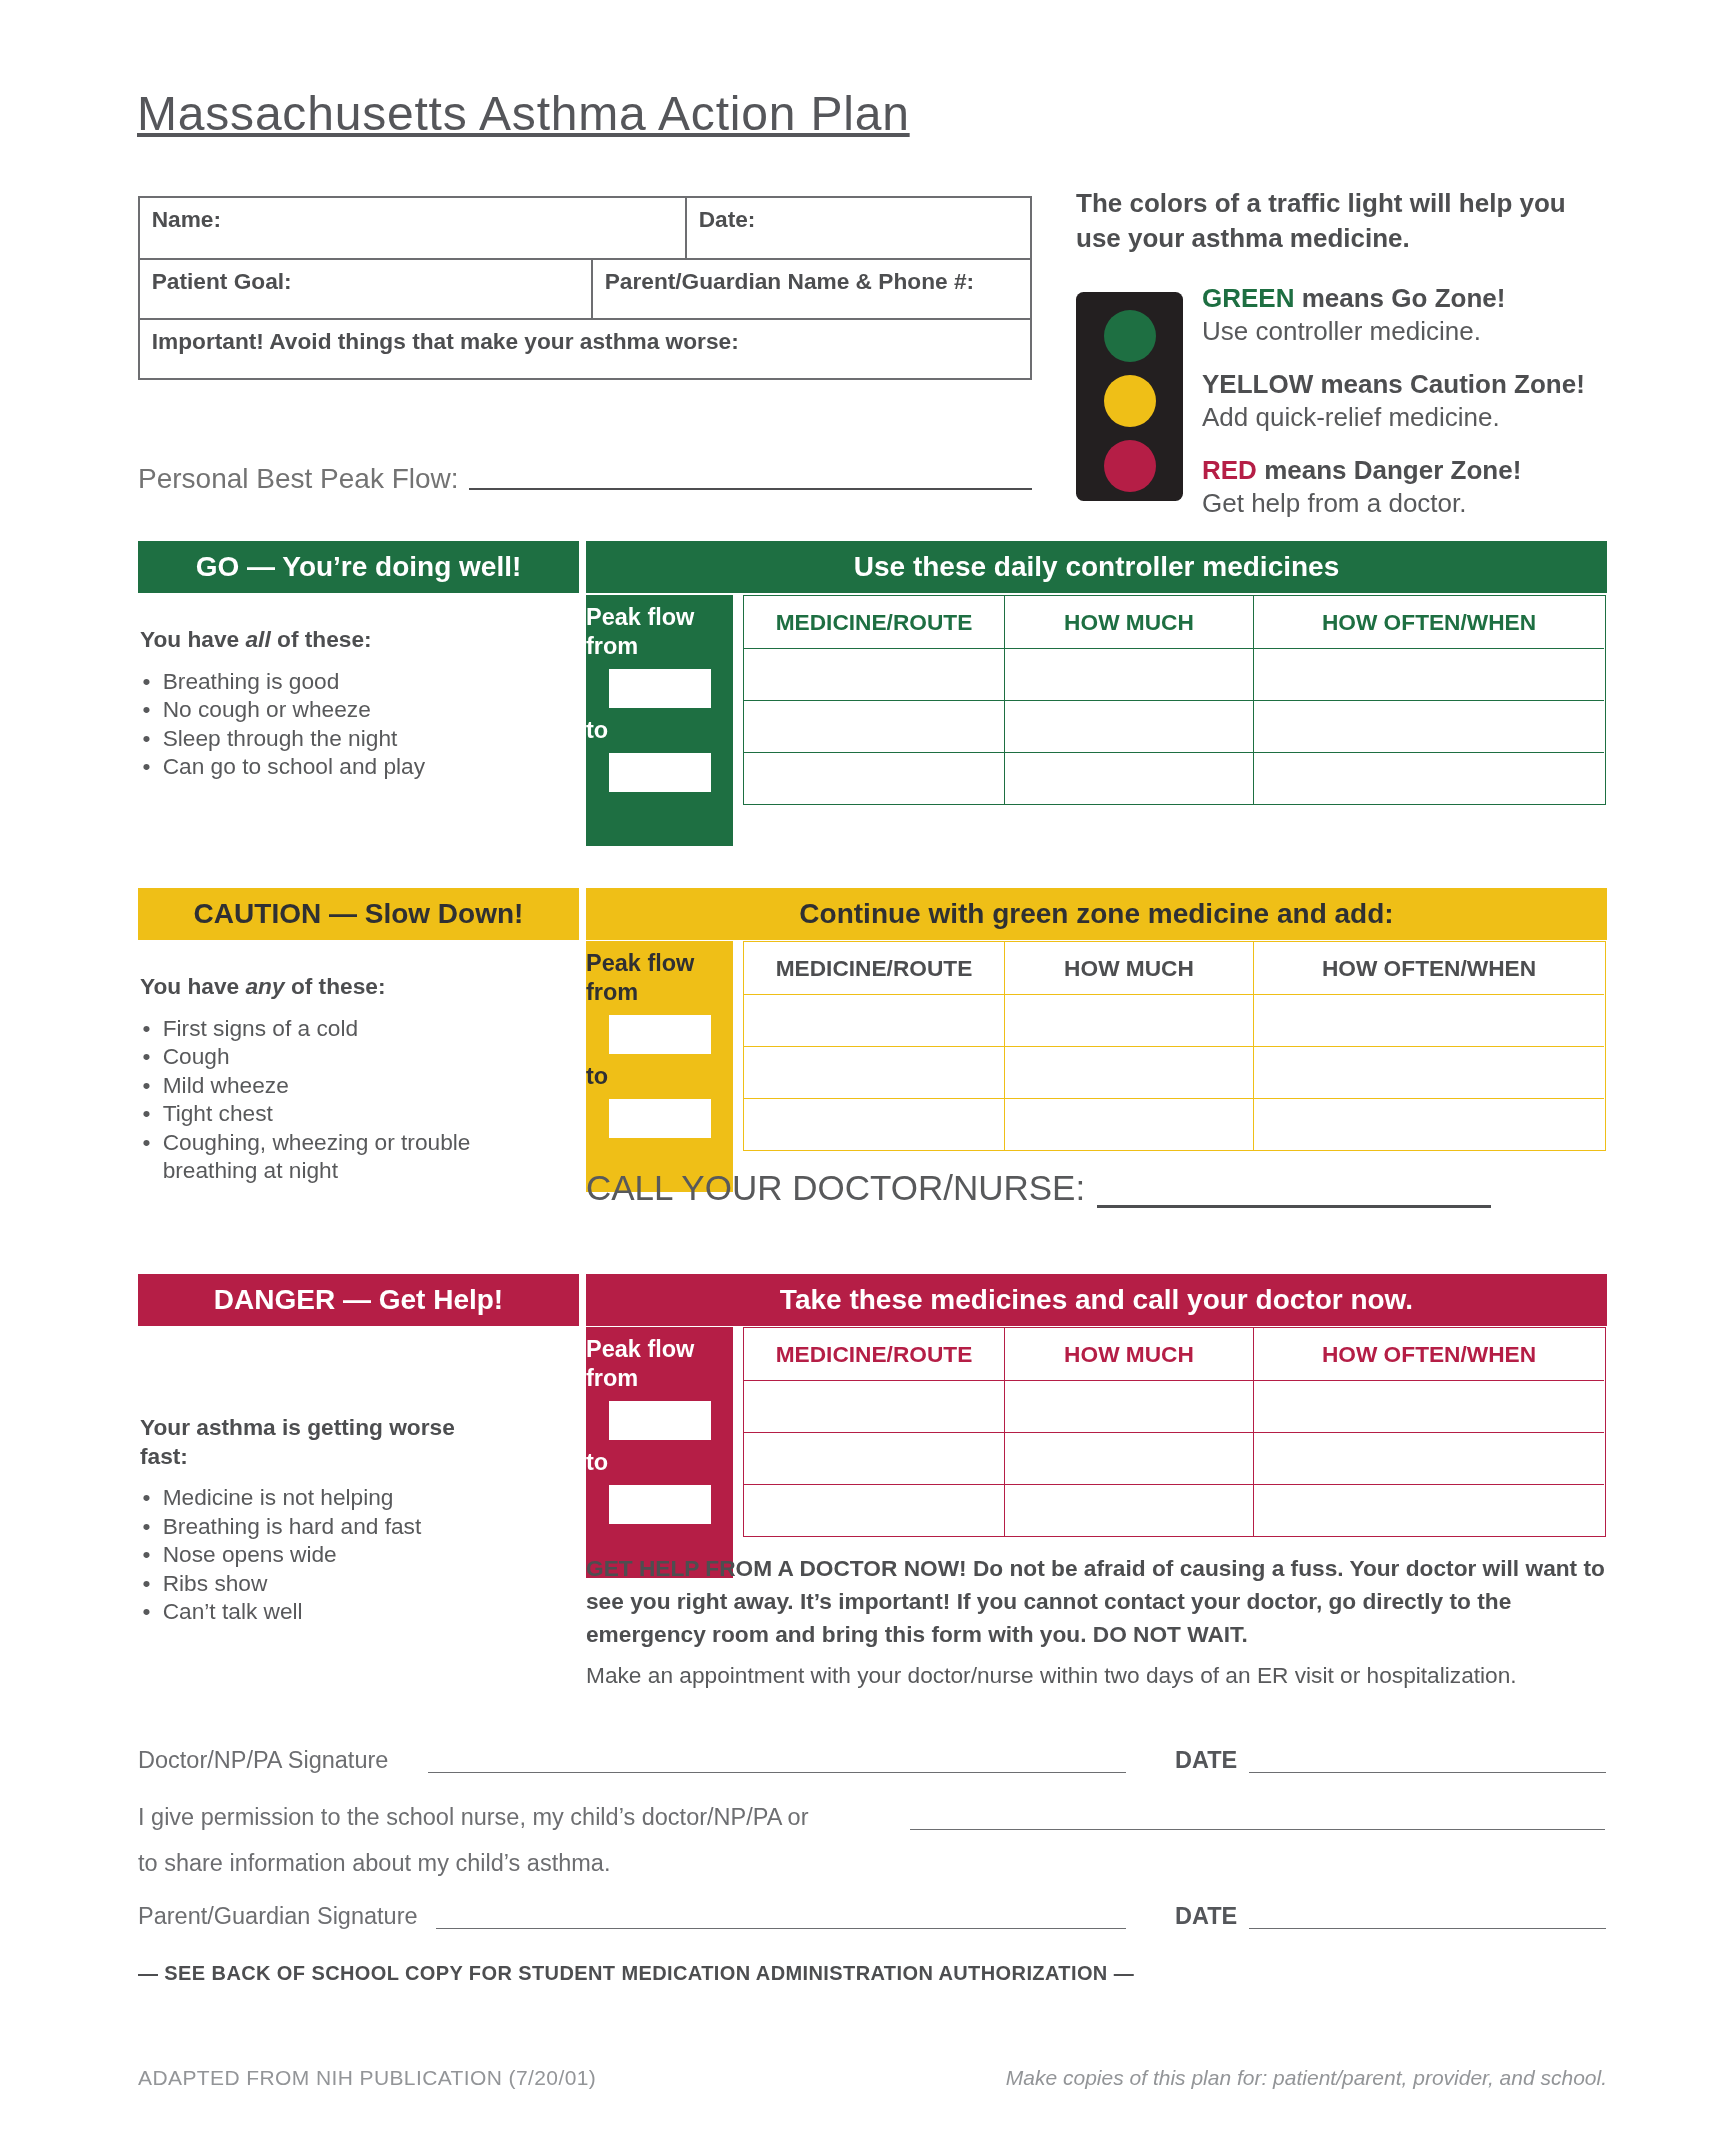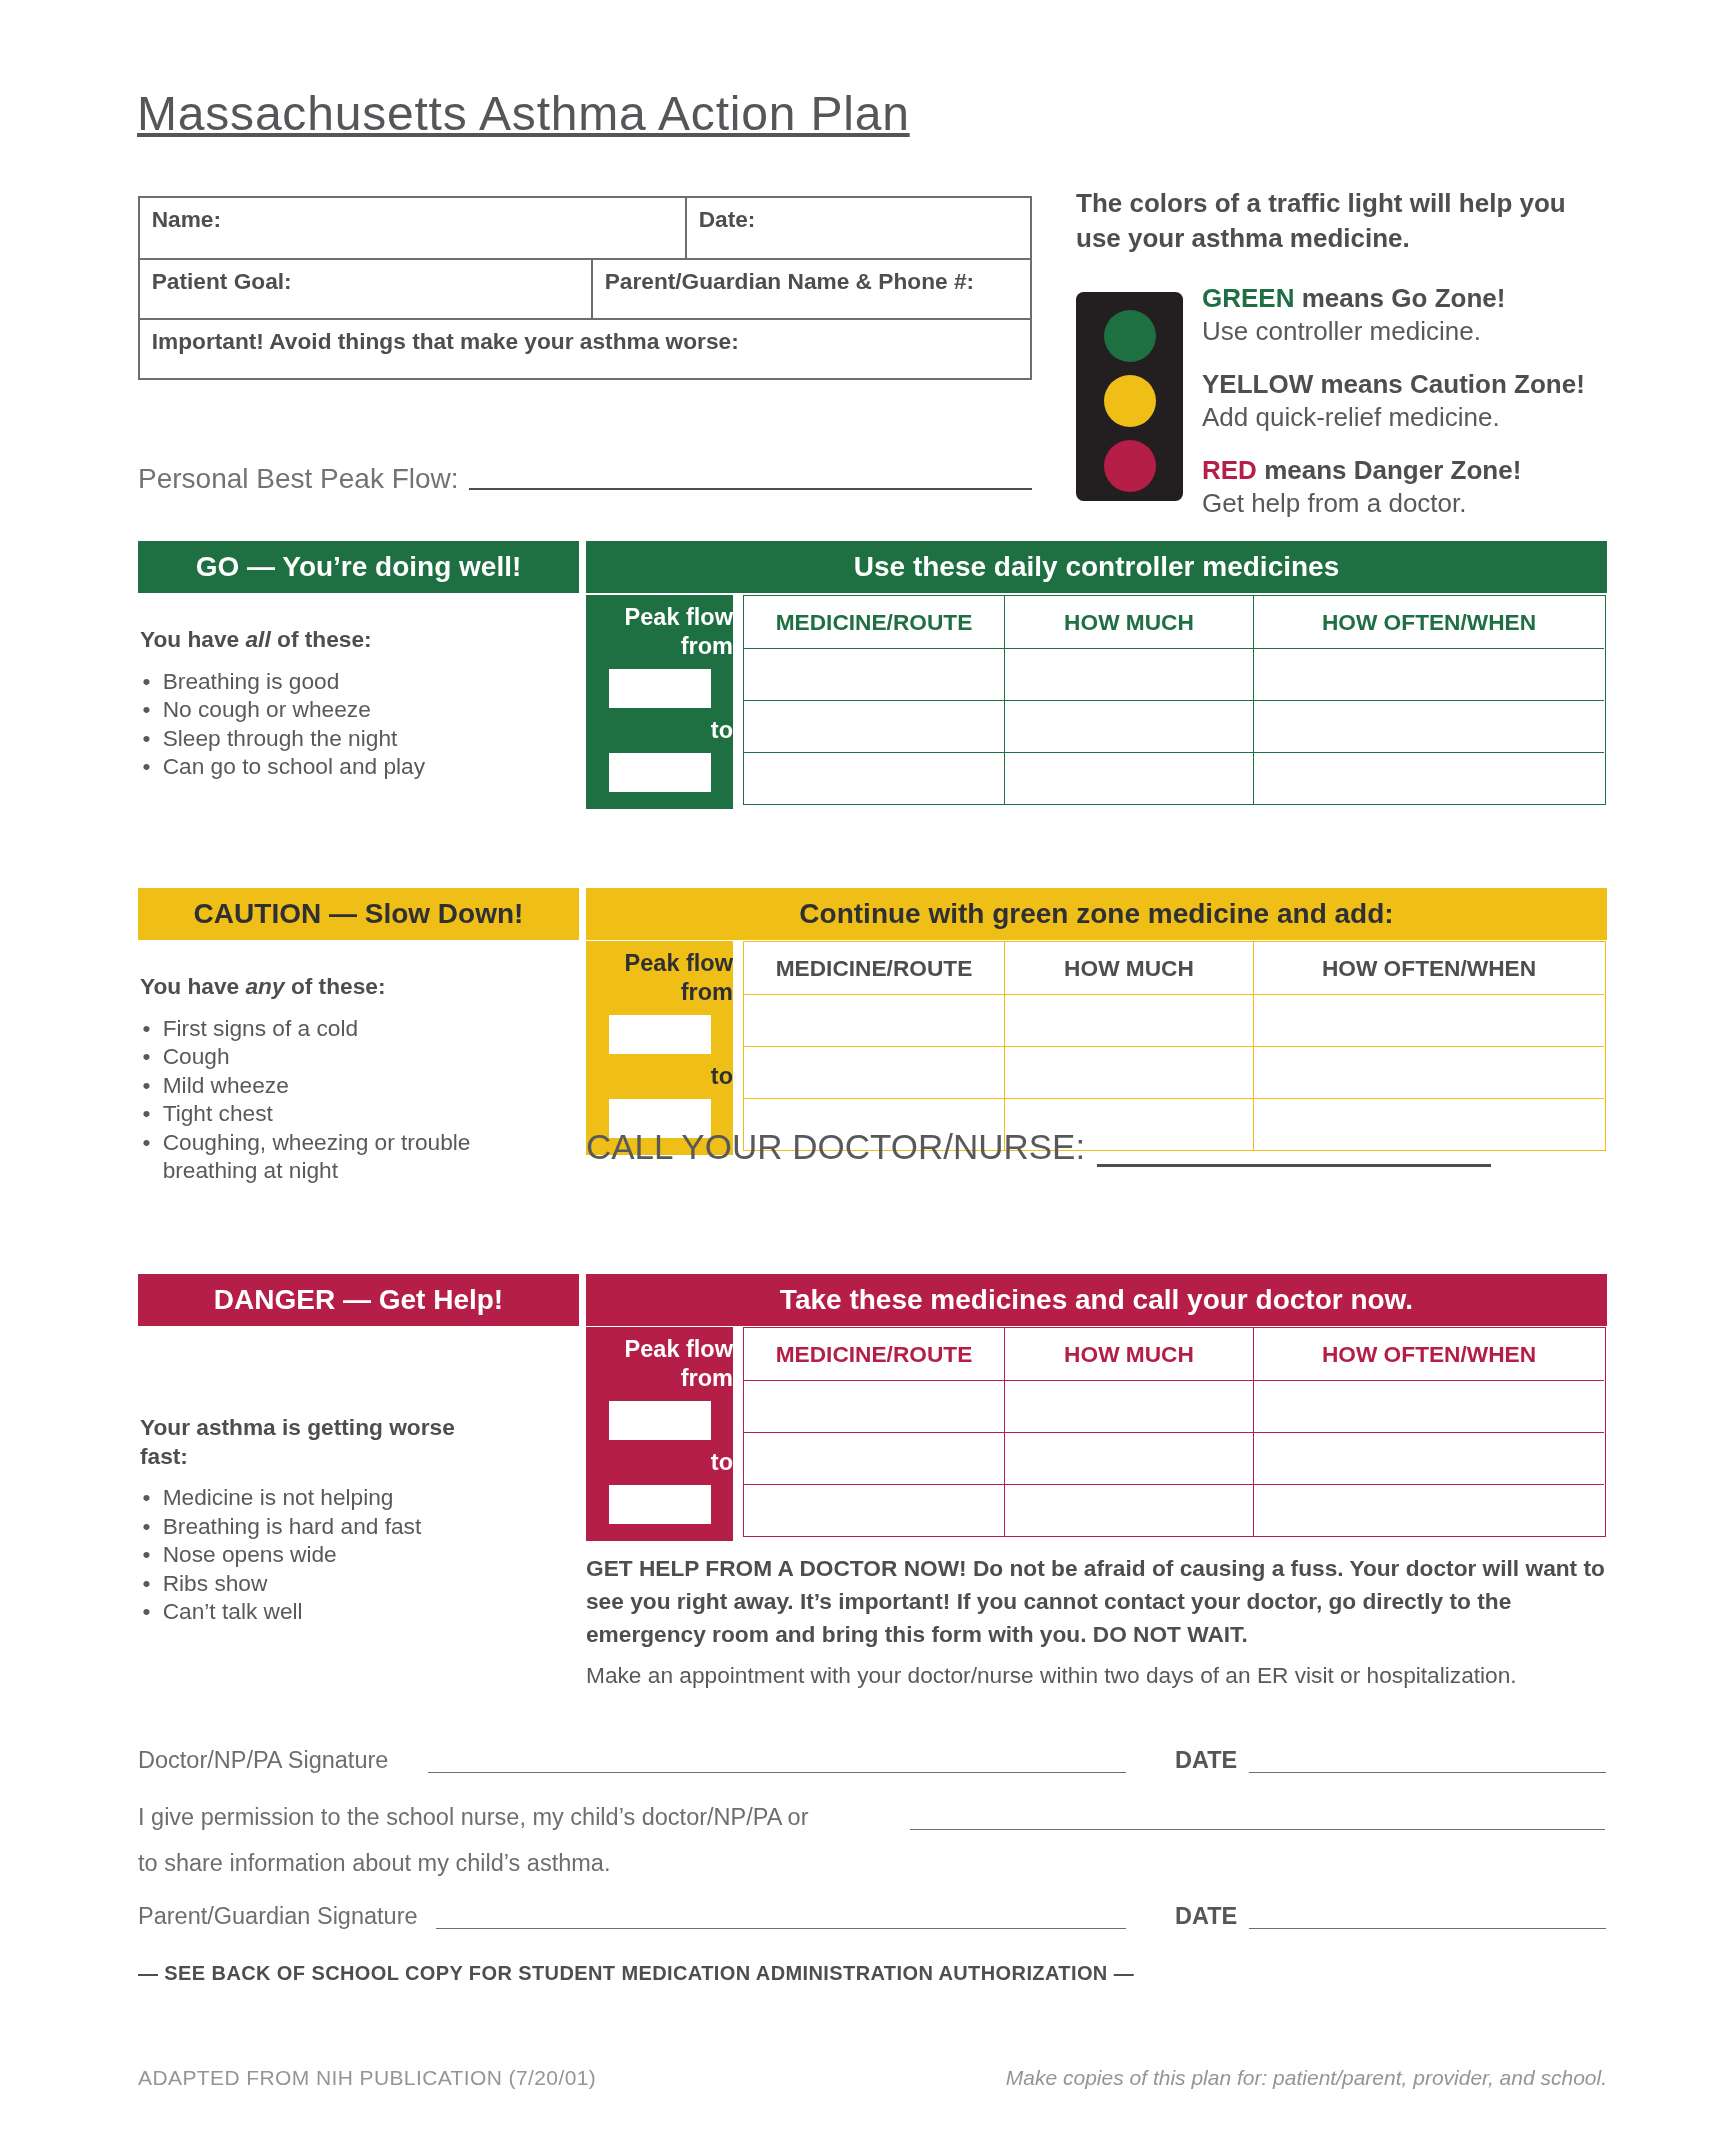--- a/index.html
+++ b/index.html
@@ -48,22 +48,22 @@
   .zone-label { left:138px; width:441px; }
   .zone-instruction { left:586px; width:1021px; }
 
   .zleft { position:absolute; left:140px; width:365px; }
   .zone-intro { font-size:22.7px; font-weight:bold; color:#4D4E50; line-height:28.5px; margin-bottom:13.4px; }
   .zone-intro i { font-style:italic; }
   .zone-bullets { list-style:none; }
   .zone-bullets li { position:relative; font-size:22.7px; color:#58595B; line-height:28.5px; padding-left:22.7px; }
   .zone-bullets li::before { content:"•"; position:absolute; left:2.5px; }
 
-  .sb { position:absolute; left:586px; width:147px; height:214px; background:var(--zc);
-        color:var(--ztxt); text-align:right; }
+  .sb { position:absolute; left:586px; width:147px; height:251px; background:var(--zc);
+        color:var(--ztxt); text-align:left; }
   .sb-label { font-size:23.5px; font-weight:bold; line-height:28.5px; padding-top:8.4px; }
   .sb-box { width:102px; height:39px; background:#ffffff; margin:8.4px auto 0; }
 
   .med-table { position:absolute; left:743px; width:863px; display:grid;
                grid-template-columns:260px 249px 351px; grid-template-rows:52px 52px 52px 52px;
                border:1.7px solid var(--zc); background:#fff; }
   .mt-cell { border-left:1.7px solid var(--zc); border-top:1.7px solid var(--zc); }
   .mt-cell:nth-child(3n+1) { border-left:none; }
   .mt-cell:nth-child(-n+3) { border-top:none; }
   .mt-head { display:flex; align-items:center; justify-content:center;
@@ -213,21 +213,21 @@
       <div class="mt-cell"></div>
       <div class="mt-cell"></div>
       <div class="mt-cell"></div>
       <div class="mt-cell"></div>
       <div class="mt-cell"></div>
       <div class="mt-cell"></div>
       <div class="mt-cell"></div>
       <div class="mt-cell"></div>
     </div>
 
-    <div class="call-line" style="top: 1127px; text-align: center;">
+    <div class="call-line" style="top: 1168px; text-align: center;">
       <span class="call-label">CALL YOUR DOCTOR/NURSE:</span>
       <span class="call-underline"></span>
     </div>
   </div>
 
   <div class="z2">
     <div class="zone-label" style="top:1274px;">DANGER — Get Help!</div>
     <div class="zone-instruction" style="top:1274px;">Take these medicines and call your doctor now.</div>
 
     <div class="zleft" style="top:1393px;margin-top:20px;">

